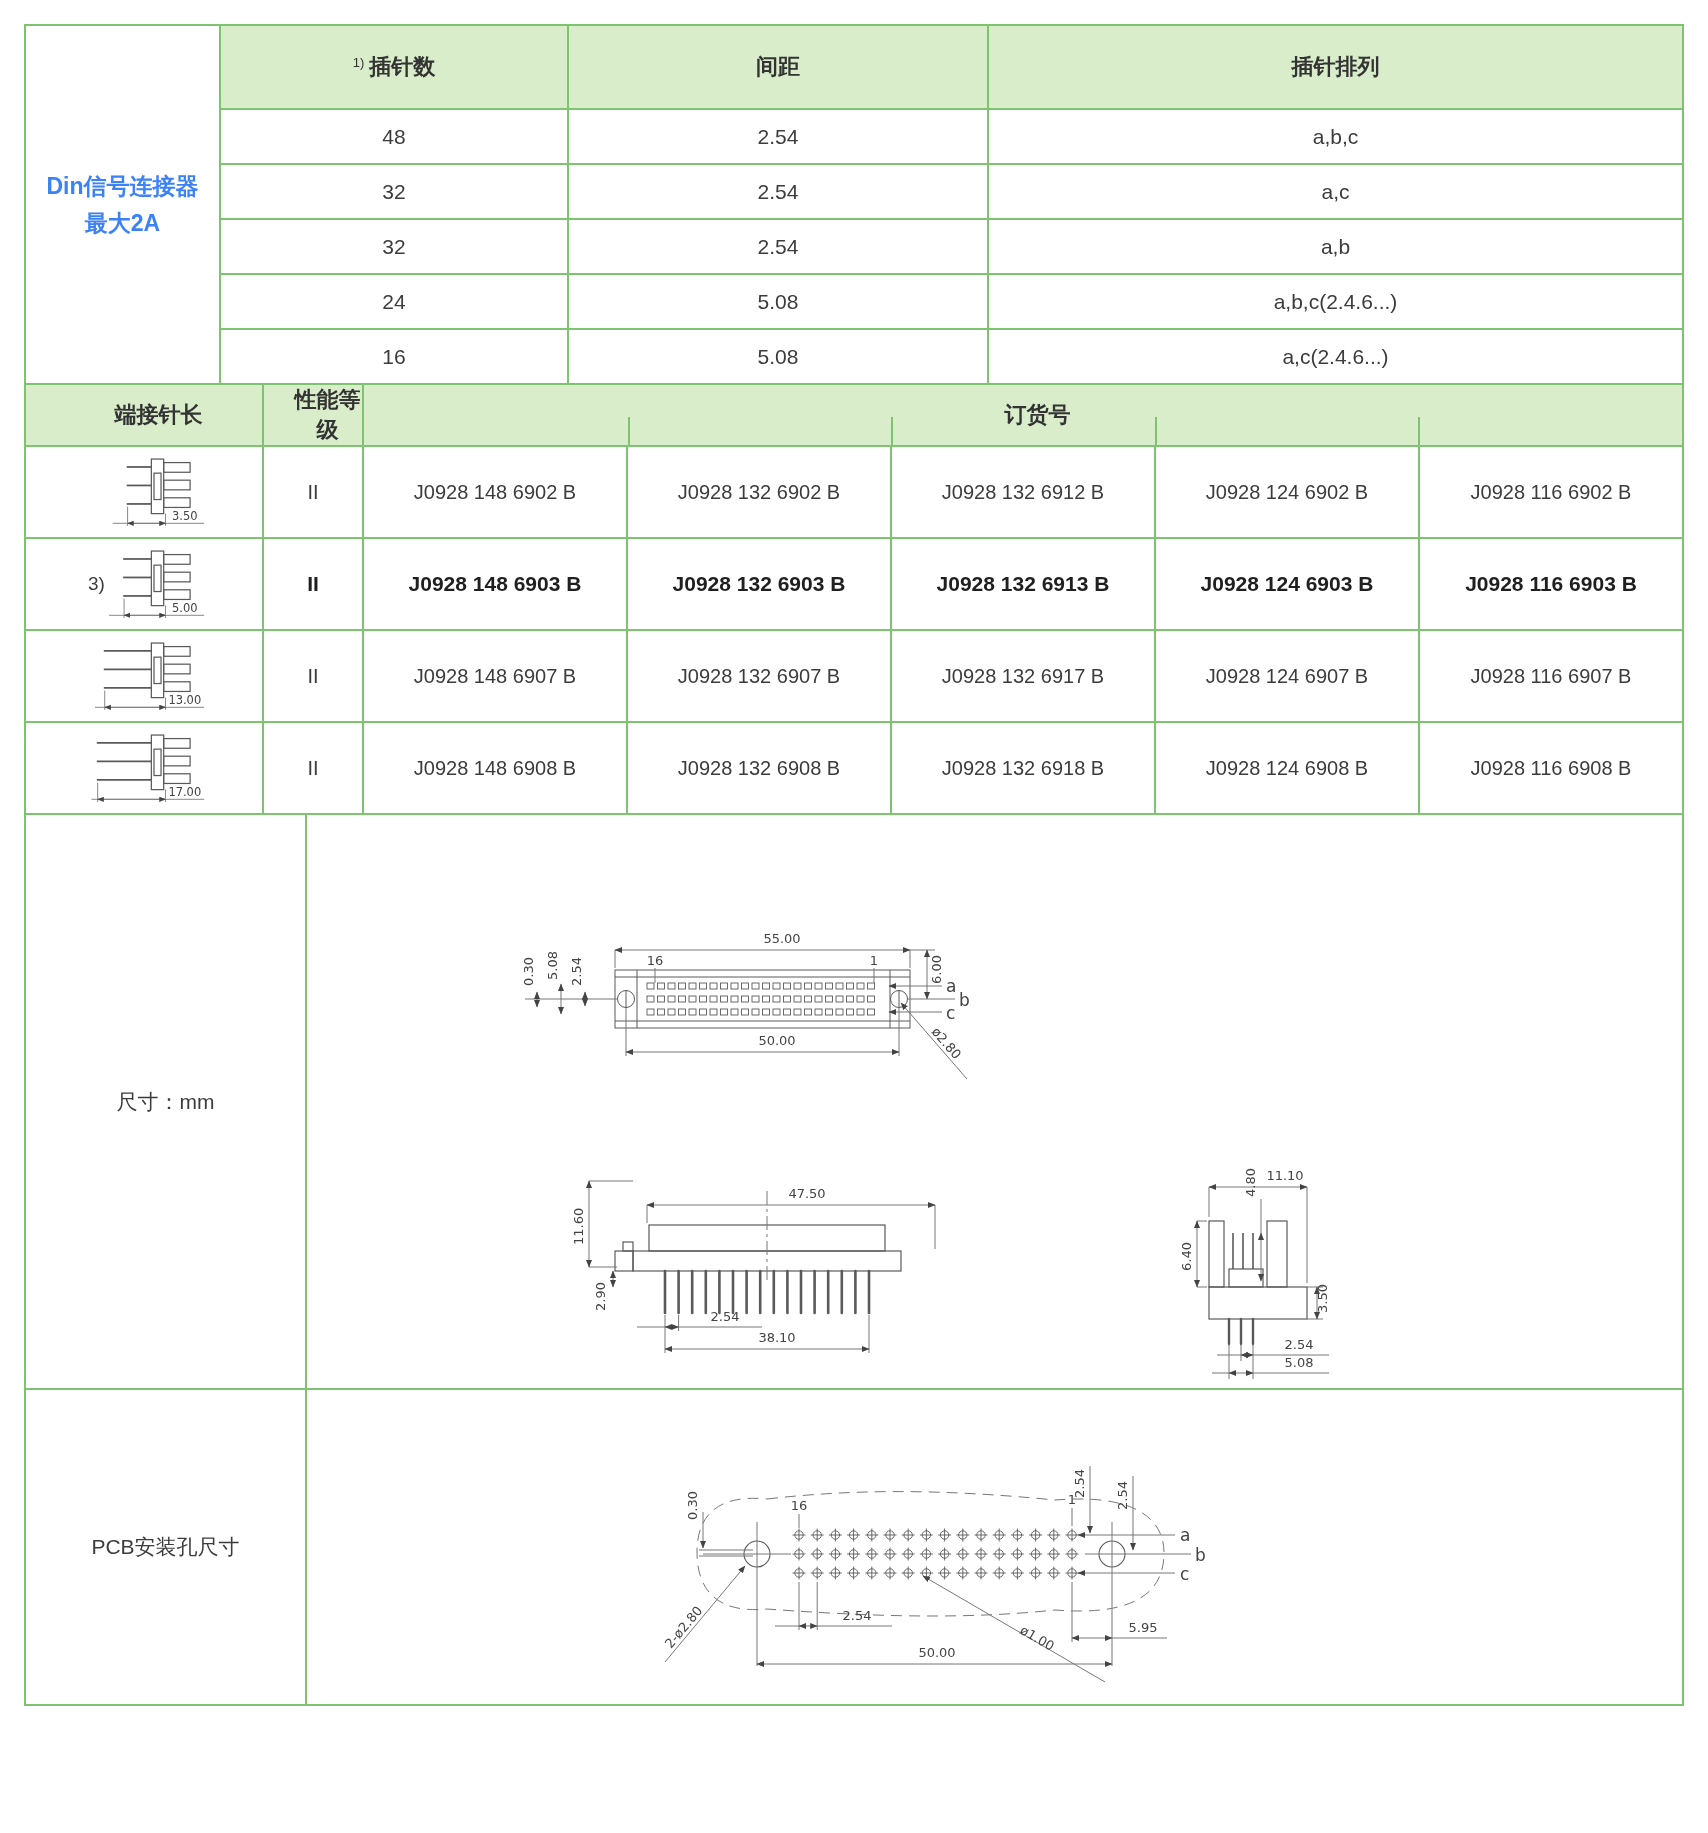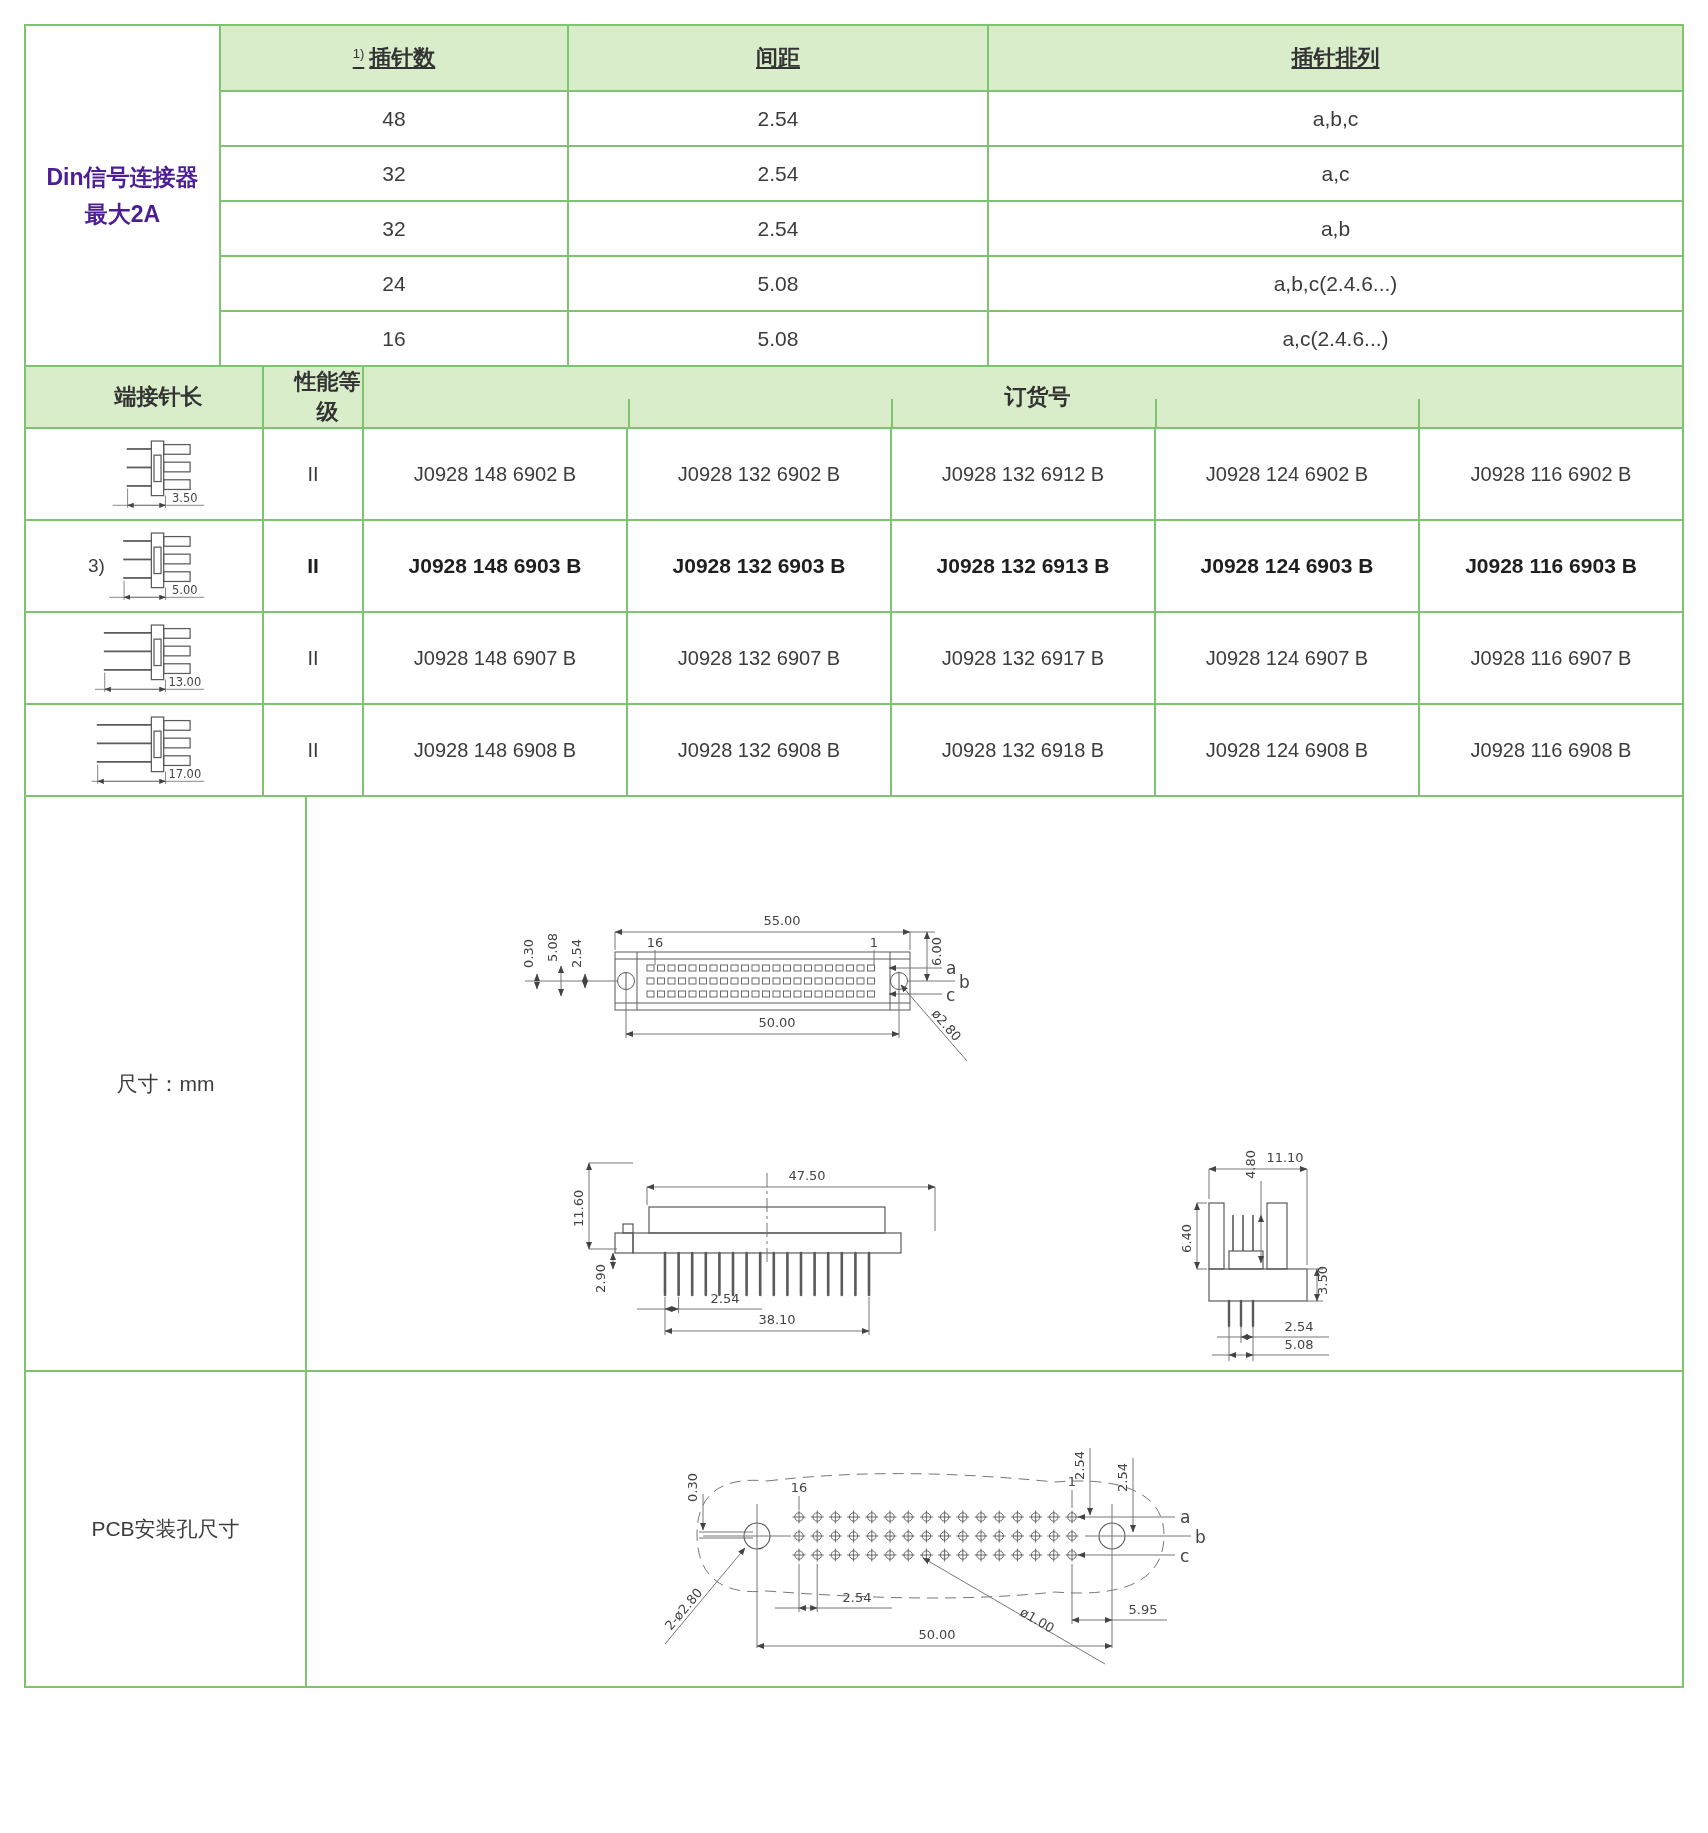--- a/index.html
+++ b/index.html
@@ -9,23 +9,23 @@
     --line_gray:#5A5A5A;
   }
   *{box-sizing:border-box;}
   body{margin:0;background:#ffffff;font-family:"Liberation Sans","DejaVu Sans",sans-serif;color:var(--text_dark);}
   .page{width:1708px;height:1833px;background:#fff;overflow:hidden;position:relative;}
   .content{padding:24px 24px 0 24px;}
   table{border-collapse:collapse;table-layout:fixed;width:1660px;}
   td,th{border:2px solid var(--border_green);padding:0;}
   th{background:var(--header_green);font-size:22px;font-weight:700;color:#333;}
   
-  .top th{height:66px;text-decoration:underline;}
+  .top th{height:84px;}
   .top td.val{height:55px;text-align:center;font-size:21px;color:#3c3c3c;}
-  .prod{background:#fff;text-align:center;font-size:23px;font-weight:700;line-height:1.6;color:#4c1d95;}
+  .prod{background:#fff;text-align:center;font-size:23px;font-weight:700;line-height:1.6;color:#3b82f6;}
   .sup{font-size:13px;font-weight:400;vertical-align:7px;margin-right:5px;}
   
   .ord{margin-top:-2px;}
   .ord th{height:56px;padding-left:29px;}
   .ord td{height:92px;text-align:center;font-size:20px;color:#3c3c3c;}
   .order-head{position:relative;}
   .order-head .stub{position:absolute;bottom:0;height:46%;border-left:2px solid var(--border_green);width:0;}
   .stub.s1{left:20%;} .stub.s2{left:40%;} .stub.s3{left:60%;} .stub.s4{left:80%;}
   .pl-cell{padding:0;}
   .pl-flex{display:flex;align-items:center;justify-content:flex-start;height:100%;}

